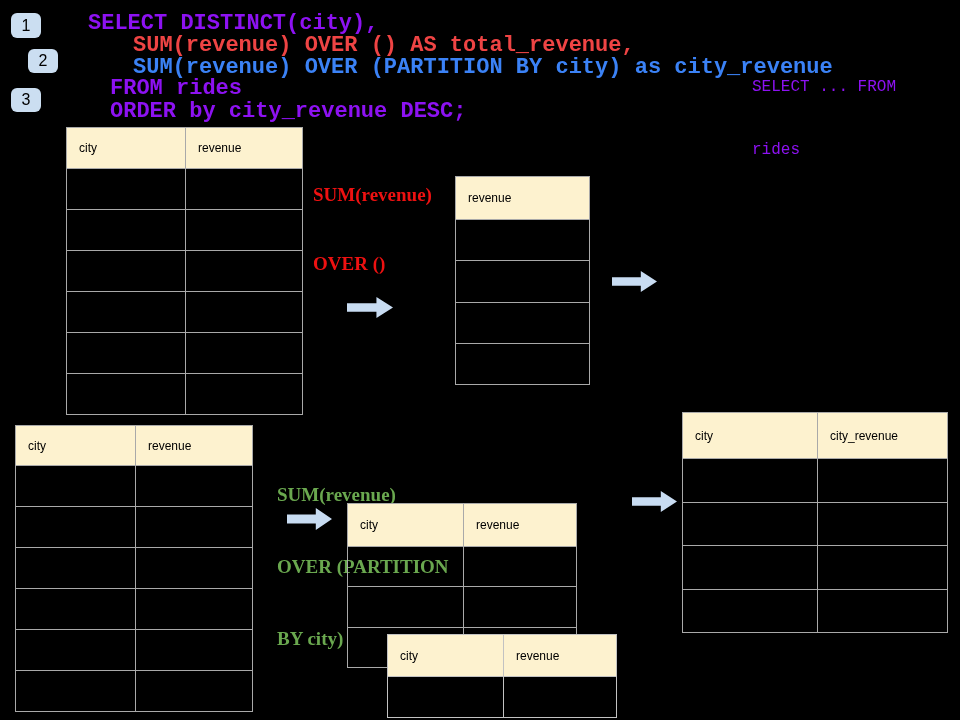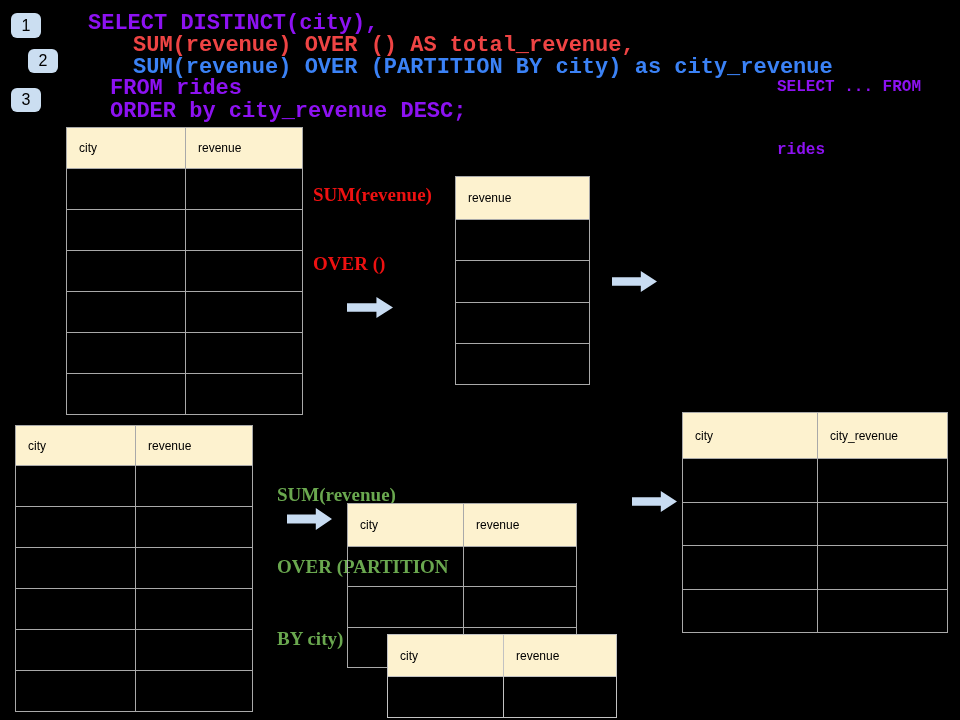--- a/index.html
+++ b/index.html
@@ -12,21 +12,21 @@
   .c-purple{color:#8D12F2;}
   .c-red{color:#ef4444;}
   .c-green{color:#3b82f6;}
   .l1{left:88px;top:13px;}
   .l2{left:133px;top:35px;}
   .l3{left:133px;top:57px;}
   .l4{left:110px;top:78px;}
   .l5{left:110px;top:101px;}
 
   .corner-code{position:absolute;left:752px;top:35px;font-family:"Liberation Mono",monospace;
-        font-weight:bold;font-size:16px;line-height:21px;white-space:pre;color:#8D12F2;margin-left:25px;}
+        font-weight:normal;font-size:16px;line-height:21px;white-space:pre;color:#8D12F2;}
 
   .annot{position:absolute;font-family:Liberation Serif, serif;font-weight:bold;
         font-size:19px;white-space:pre;}
   .annot-total{left:313px;top:137px;line-height:23px;color:#EE1111;}
   .annot-part{left:277px;top:435px;line-height:24px;color:#6AA84F;}
 
   
   .badge{position:absolute;background:#CBDEF1;border-radius:6px;color:#000;
          font-size:16px;display:flex;align-items:center;justify-content:center;}
   .b1{left:11px;top:13px;width:30px;height:25px;}

